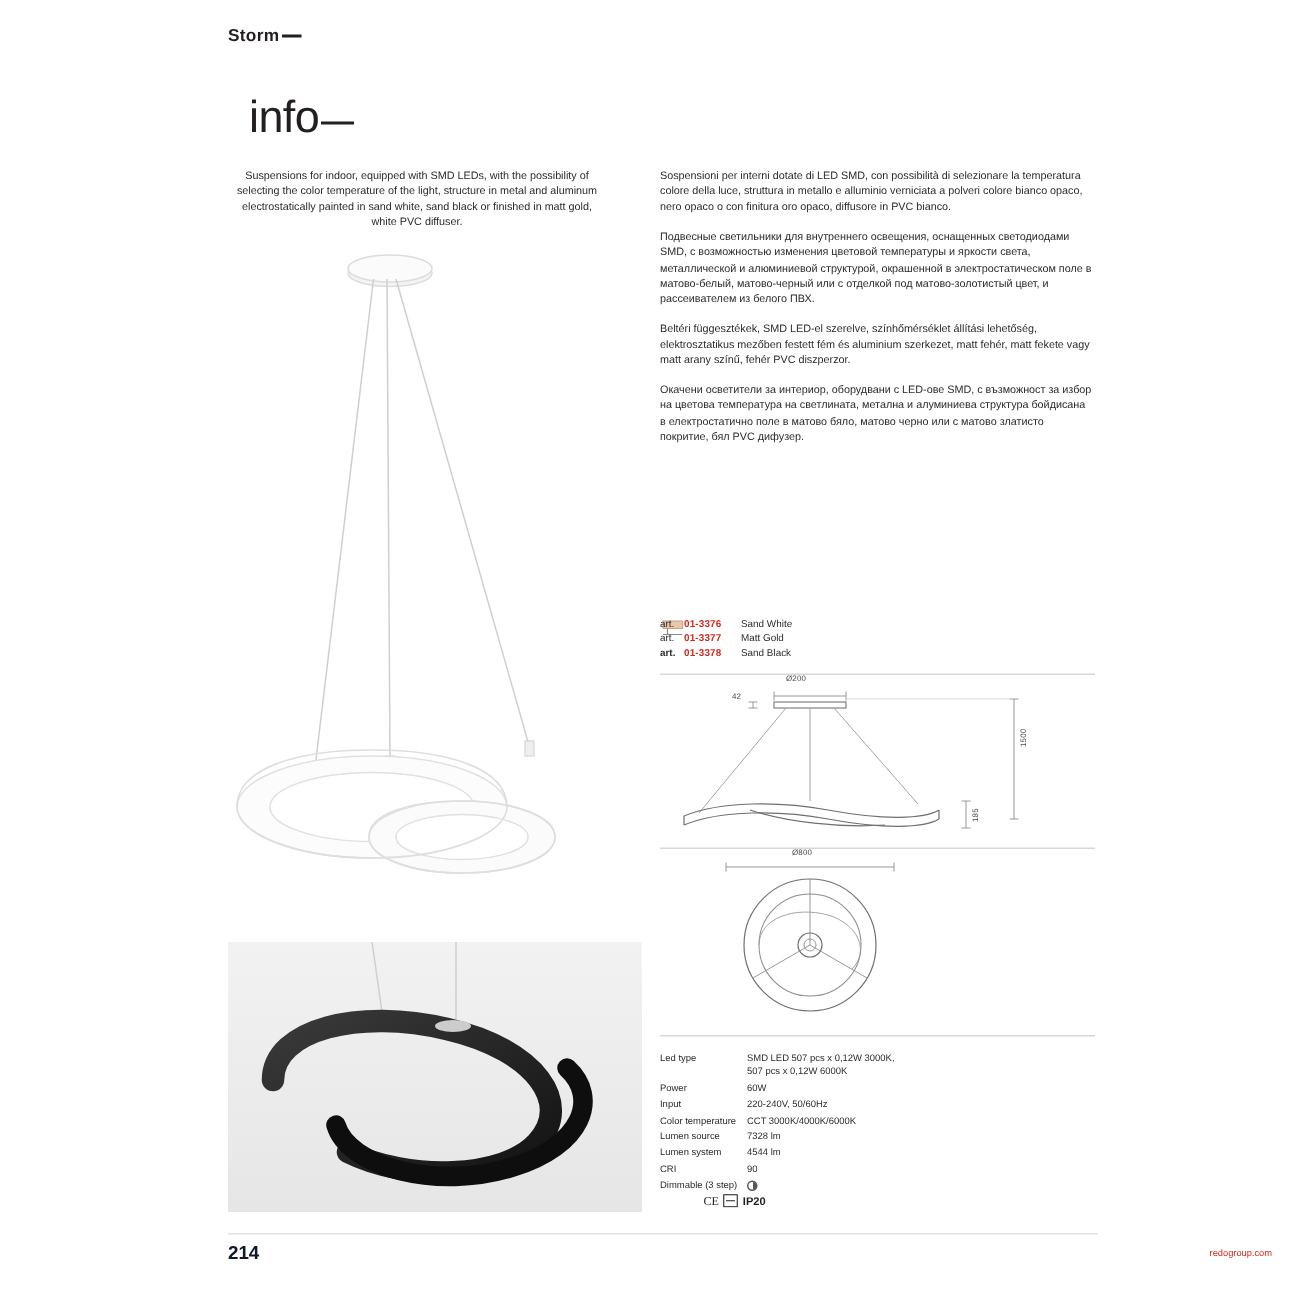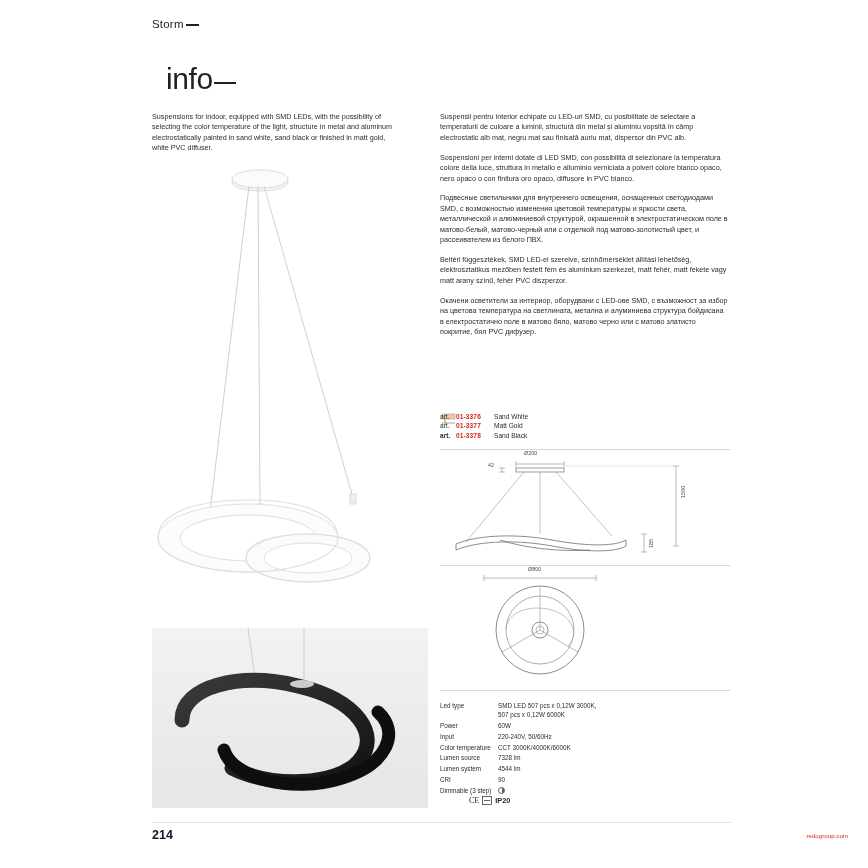--- a/index.html
+++ b/index.html
@@ -10,21 +10,21 @@
     font-family: "Liberation Sans", sans-serif;
     color: #231f20;
     position: relative;
     overflow: hidden;
   }
   .page { position:absolute; inset:0; }
 
   
   .brand {
     position:absolute; left:152px; top:18px;
-    font-size:11.5px; font-weight:400; letter-spacing:.2px;
+    font-size:11.5px; font-weight:700; letter-spacing:.2px;
   }
   .brand .tail {
     display:inline-block; width:13px; height:1.6px; background:#231f20;
     vertical-align:2px; margin-left:2px;
   }
   .title {
     position:absolute; left:151px; top:62px;
     font-size:30px; font-weight:400; letter-spacing:-.4px; color:#231f20;margin-left:15px;
   }
   .title .tail {
@@ -35,21 +35,21 @@
   
   .col-left {
     position:absolute; left:152px; top:112px; width:252px;
     font-size:7.2px; line-height:10.4px; color:#2b2b2b;
   }
   .col-right {
     position:absolute; left:440px; top:112px; width:288px;
     font-size:7.2px; line-height:10.4px; color:#2b2b2b;
   }
   .col-right p { margin:0 0 9.5px 0; }
-  .col-left p { margin:0; }
+  .col-left p { margin:0;text-align:center; }
 
   
   .artblock {
     position:absolute; left:440px; top:412px; width:290px;
     font-size:6.6px; line-height:9.4px;
   }
   .artrow { display:flex; align-items:center; }
   .artrow .lbl { width:16px; color:#2b2b2b; }
   .artrow .code { width:38px; color:#d9261c; font-weight:700; letter-spacing:.1px; }
   .artrow .fin  { color:#2b2b2b; }
@@ -130,21 +130,20 @@
 
   <div class="title">
     <span>info</span><span class="tail"></span>
   </div>
 
   <div class="col-left">
     <p>Suspensions for indoor, equipped with SMD LEDs, with the possibility of selecting the color temperature of the light, structure in metal and aluminum electrostatically painted in sand white, sand black or finished in matt gold, white PVC diffuser.</p>
   </div>
 
   <div class="col-right">
-    <p>Suspensii pentru interior echipate cu LED-uri SMD, cu posibilitate de selectare a temperaturii de culoare a luminii, structură din metal și aluminiu vopsită în câmp electrostatic alb mat, negru mat sau finisată auriu mat, dispersor din PVC alb.</p>
     <p>Sospensioni per interni dotate di LED SMD, con possibilità di selezionare la temperatura colore della luce, struttura in metallo e alluminio  verniciata a polveri colore bianco opaco, nero opaco o con finitura oro opaco, diffusore in PVC bianco.</p>
     <p>Подвесные светильники для внутреннего освещения, оснащенных светодиодами SMD, с возможностью изменения цветовой температуры и яркости света, металлической и алюминиевой структурой, окрашенной в электростатическом поле в матово-белый, матово-черный или с отделкой под матово-золотистый цвет, и рассеивателем из белого ПВХ.</p>
     <p>Beltéri függesztékek, SMD LED-el szerelve, színhőmérséklet állítási lehetőség, elektrosztatikus mezőben festett fém és aluminium  szerkezet, matt fehér, matt fekete vagy matt arany színű, fehér PVC diszperzor.</p>
     <p>Окачени осветители за интериор, оборудвани с LED-ове SMD, с възможност за избор на цветова температура на светлината, метална и алуминиева структура бойдисана в електростатично поле в матово бяло, матово черно или с матово златисто покритие, бял PVC дифузер.</p>
   </div>
 
   <div class="hero">
     <svg width="262" height="430" viewBox="0 0 262 430">
 
       <ellipse cx="112" cy="22" rx="28" ry="9" fill="#f4f4f4" stroke="#dcdcdc" stroke-width="1"></ellipse>

